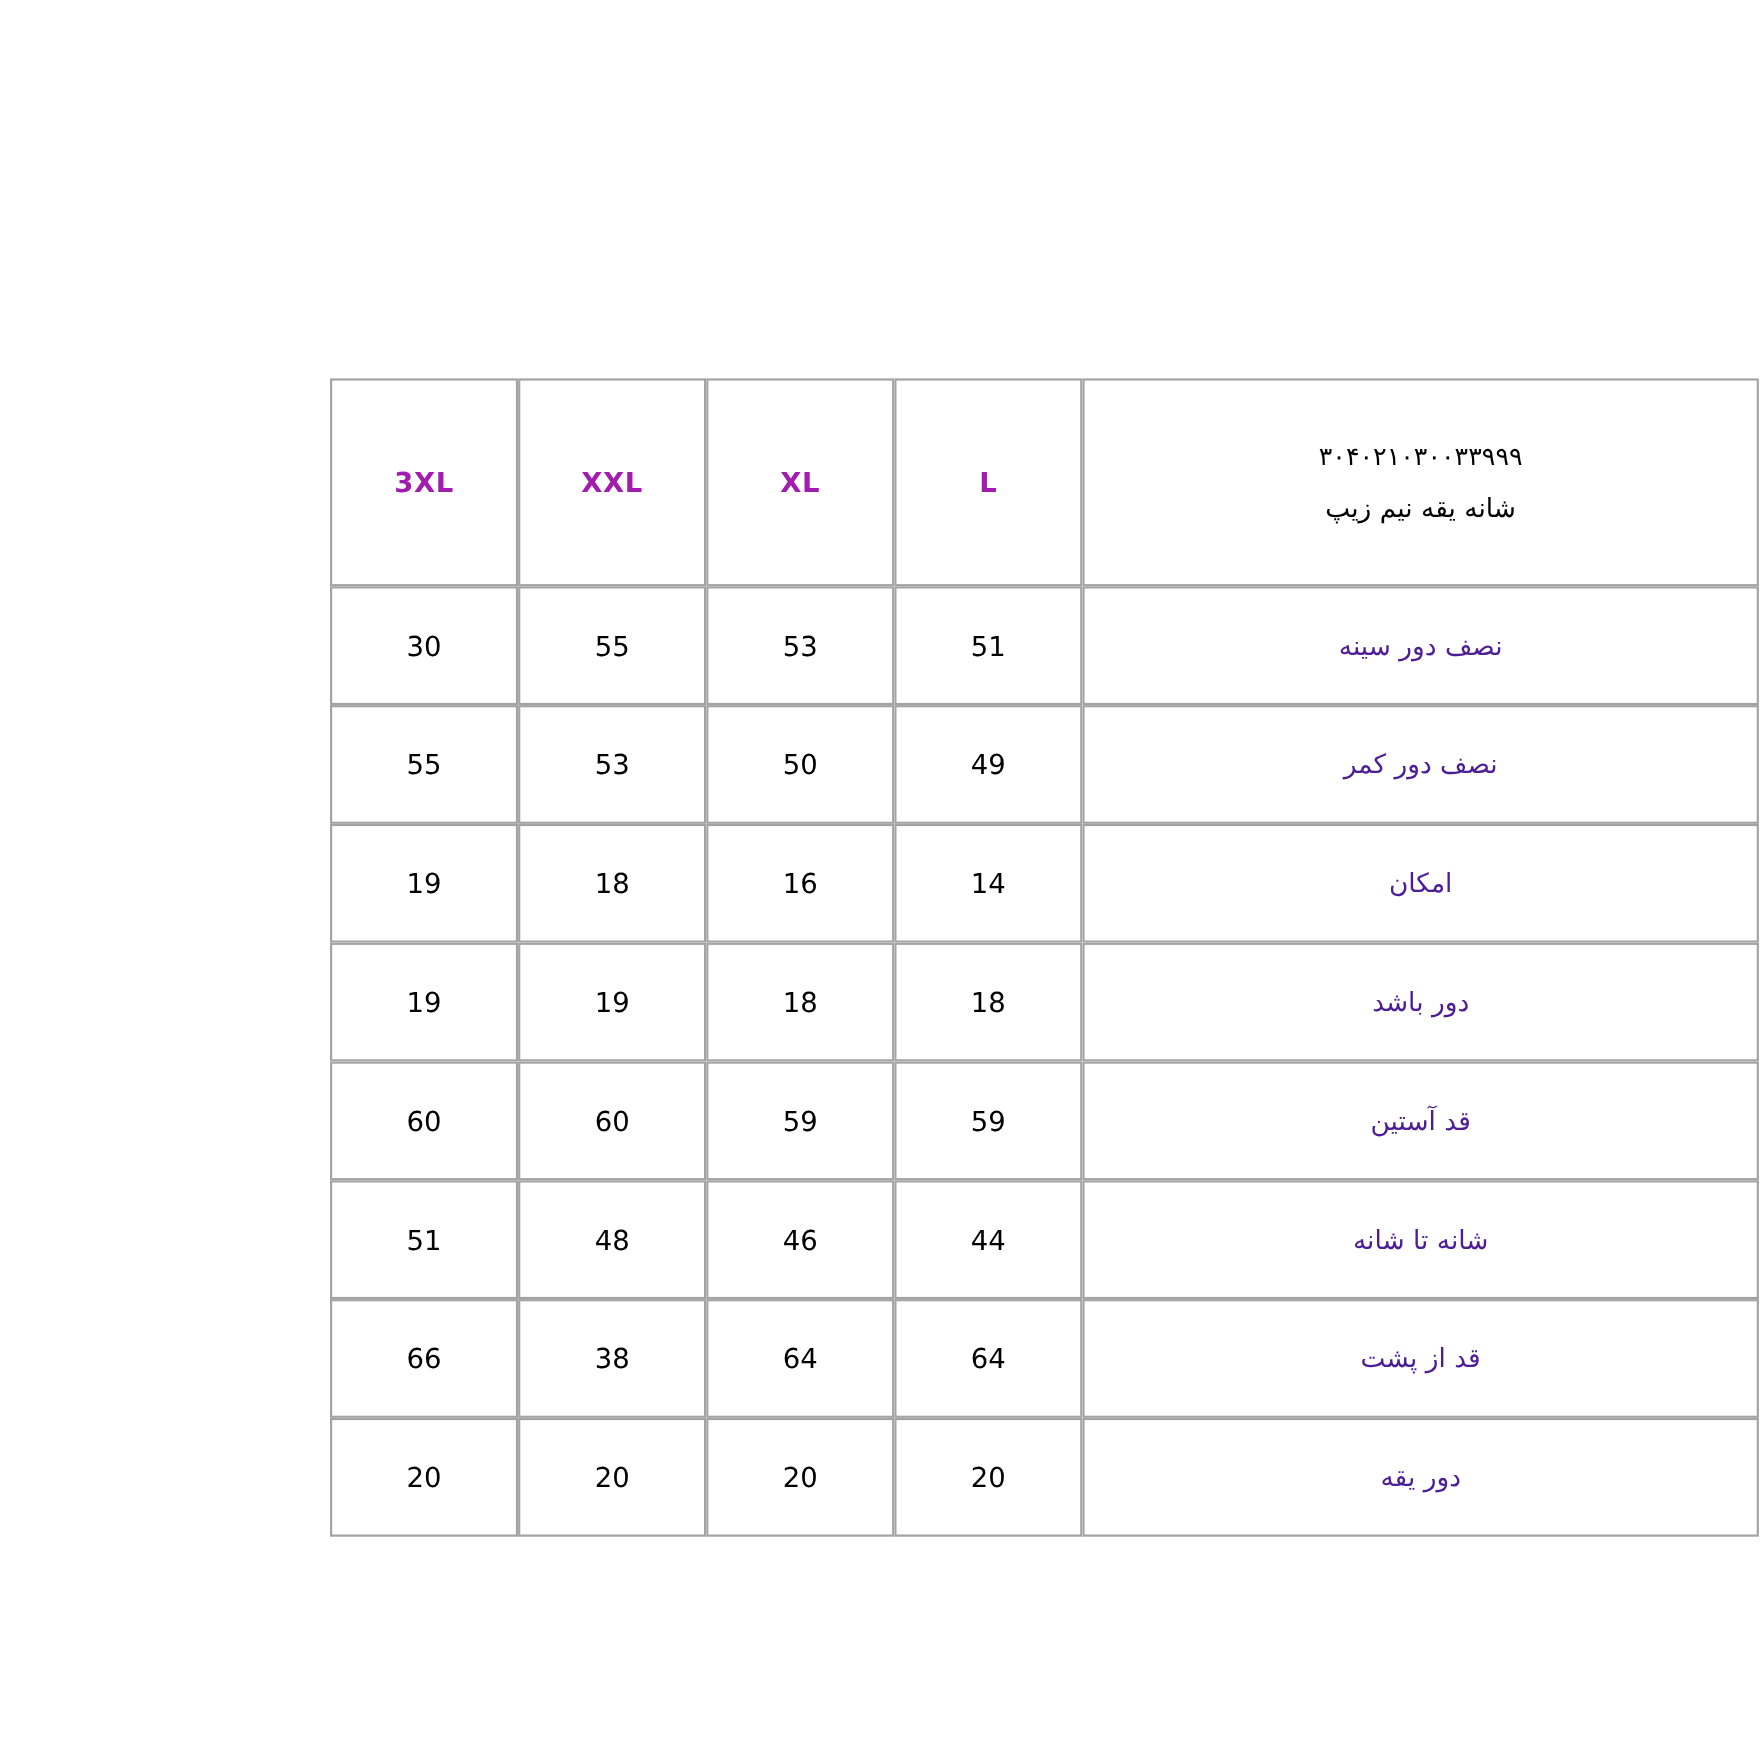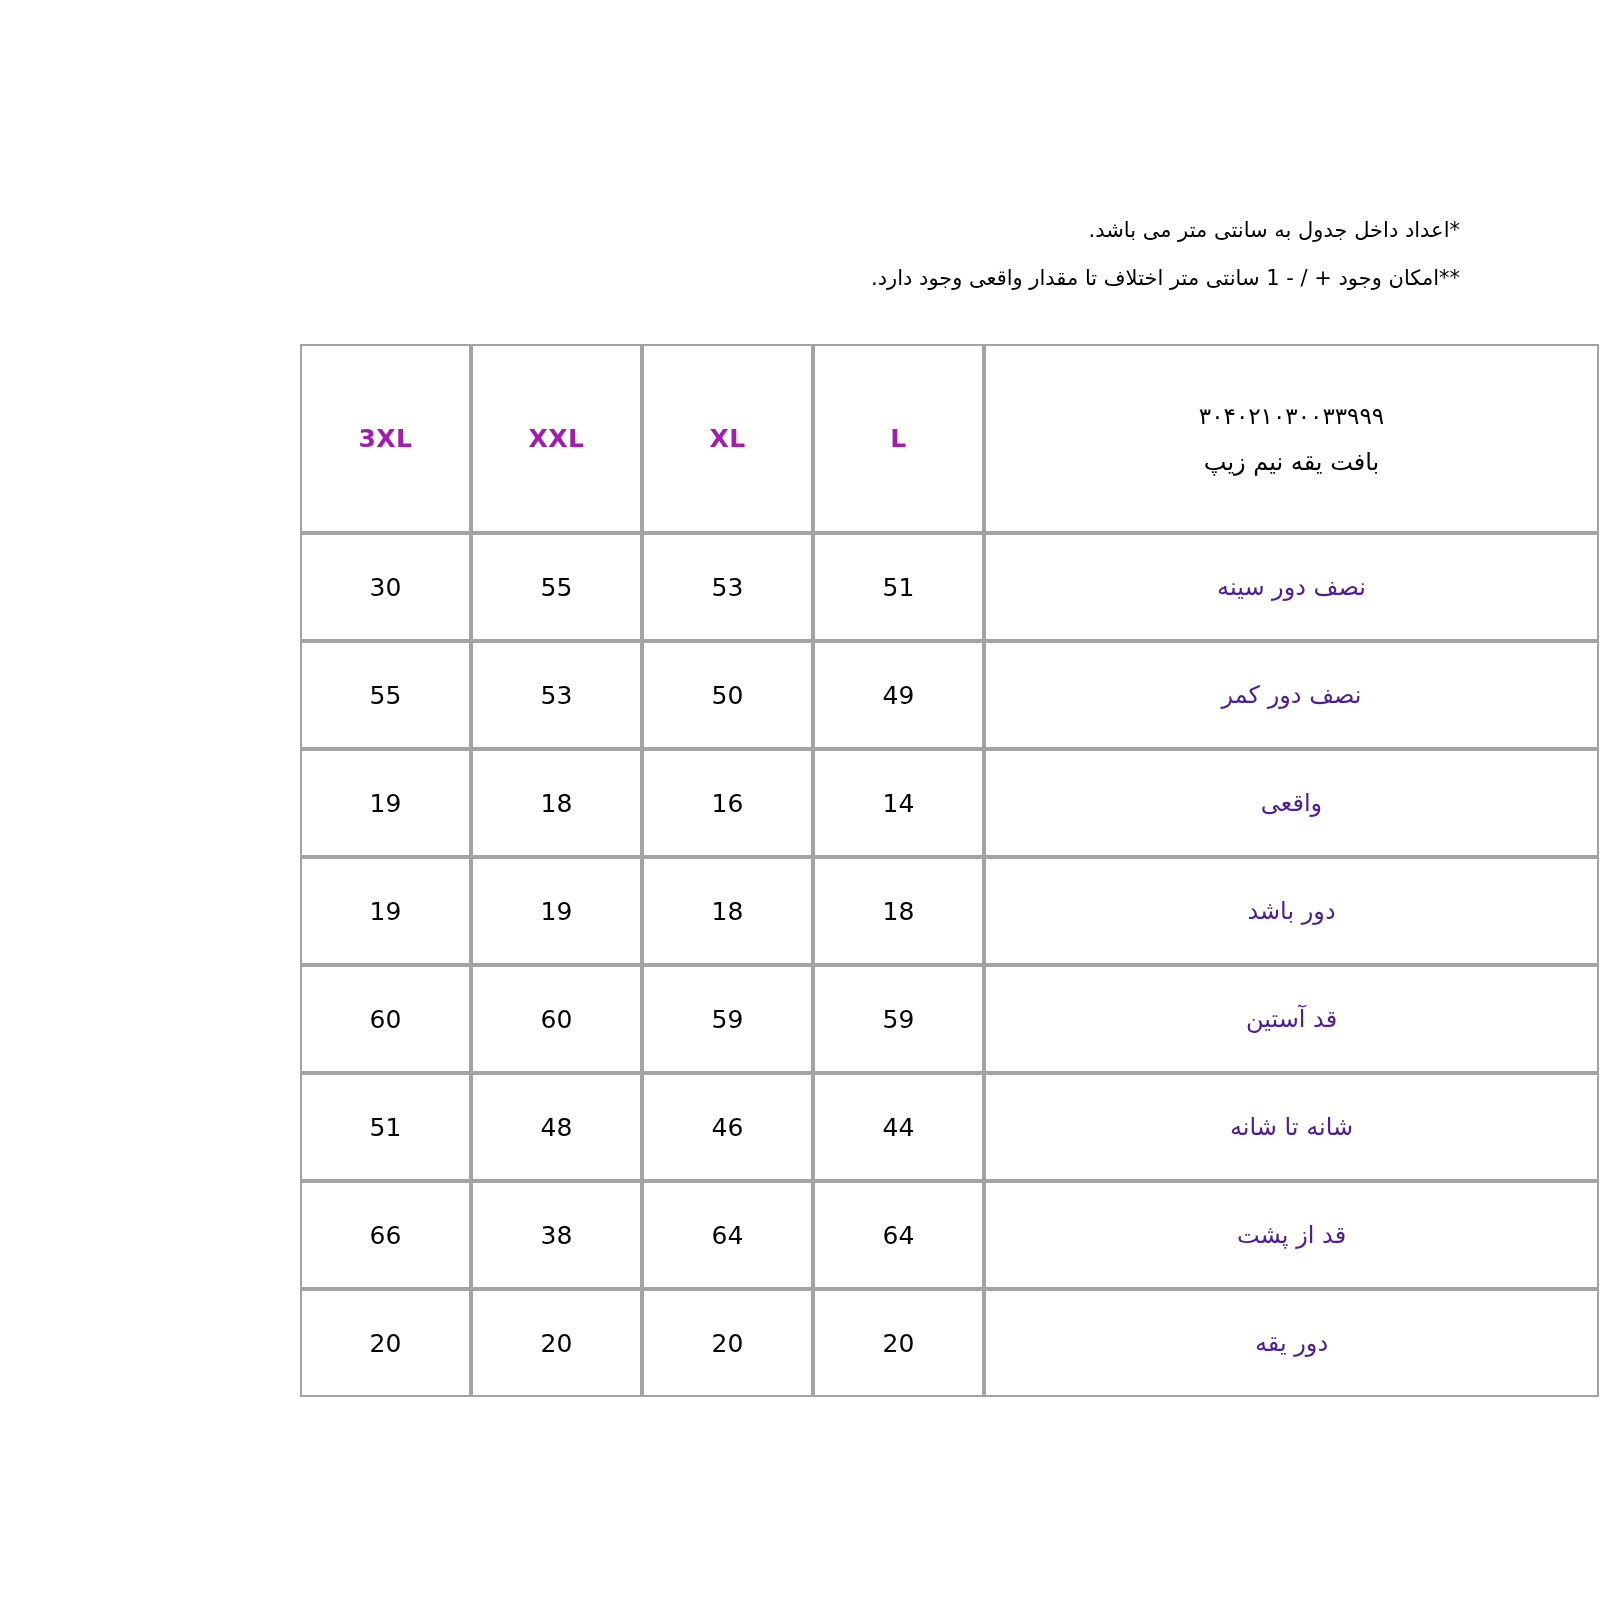--- a/index.html
+++ b/index.html
@@ -113,39 +113,35 @@
     color: #4c1d95;
     direction: rtl;
     text-align: center;
   }
 </style>
 </head>
 <body>
 
 <div class="page">
 
-  <div class="notes">
-    <div class="note-line">*اعداد داخل جدول به سانتی متر می باشد.</div>
-    <div class="note-line">**امکان وجود + / - 1 سانتی متر اختلاف تا مقدار واقعی وجود دارد.</div>
-  </div>
 
   <div class="table-wrap">
     <table class="size-table">
       <colgroup>
         <col class="c-label">
         <col class="c-size">
         <col class="c-size">
         <col class="c-size">
         <col class="c-size">
       </colgroup>
       <tbody id="table-body">
         <tr class="row-header">
           <td class="hdr-product">
             <div class="code">۳۰۴۰۲۱۰۳۰۰۳۳۹۹۹</div>
-            <div class="pname">بافت یقه نیم زیپ</div>
+            <div class="pname">شانه یقه نیم زیپ</div>
           </td>
           <td class="hdr-size">L</td>
           <td class="hdr-size">XL</td>
           <td class="hdr-size">XXL</td>
           <td class="hdr-size">3XL</td>
         </tr>
 
         <tr class="row-data">
           <td class="cell-label">نصف دور سینه</td>
           <td class="cell-num">51</td>
@@ -156,21 +152,21 @@
 
         <tr class="row-data">
           <td class="cell-label">نصف دور کمر</td>
           <td class="cell-num">49</td>
           <td class="cell-num">50</td>
           <td class="cell-num">53</td>
           <td class="cell-num">55</td>
         </tr>
 
         <tr class="row-data">
-          <td class="cell-label">واقعی</td>
+          <td class="cell-label">امکان</td>
           <td class="cell-num">14</td>
           <td class="cell-num">16</td>
           <td class="cell-num">18</td>
           <td class="cell-num">19</td>
         </tr>
 
         <tr class="row-data">
           <td class="cell-label">دور باشد</td>
           <td class="cell-num">18</td>
           <td class="cell-num">18</td>

